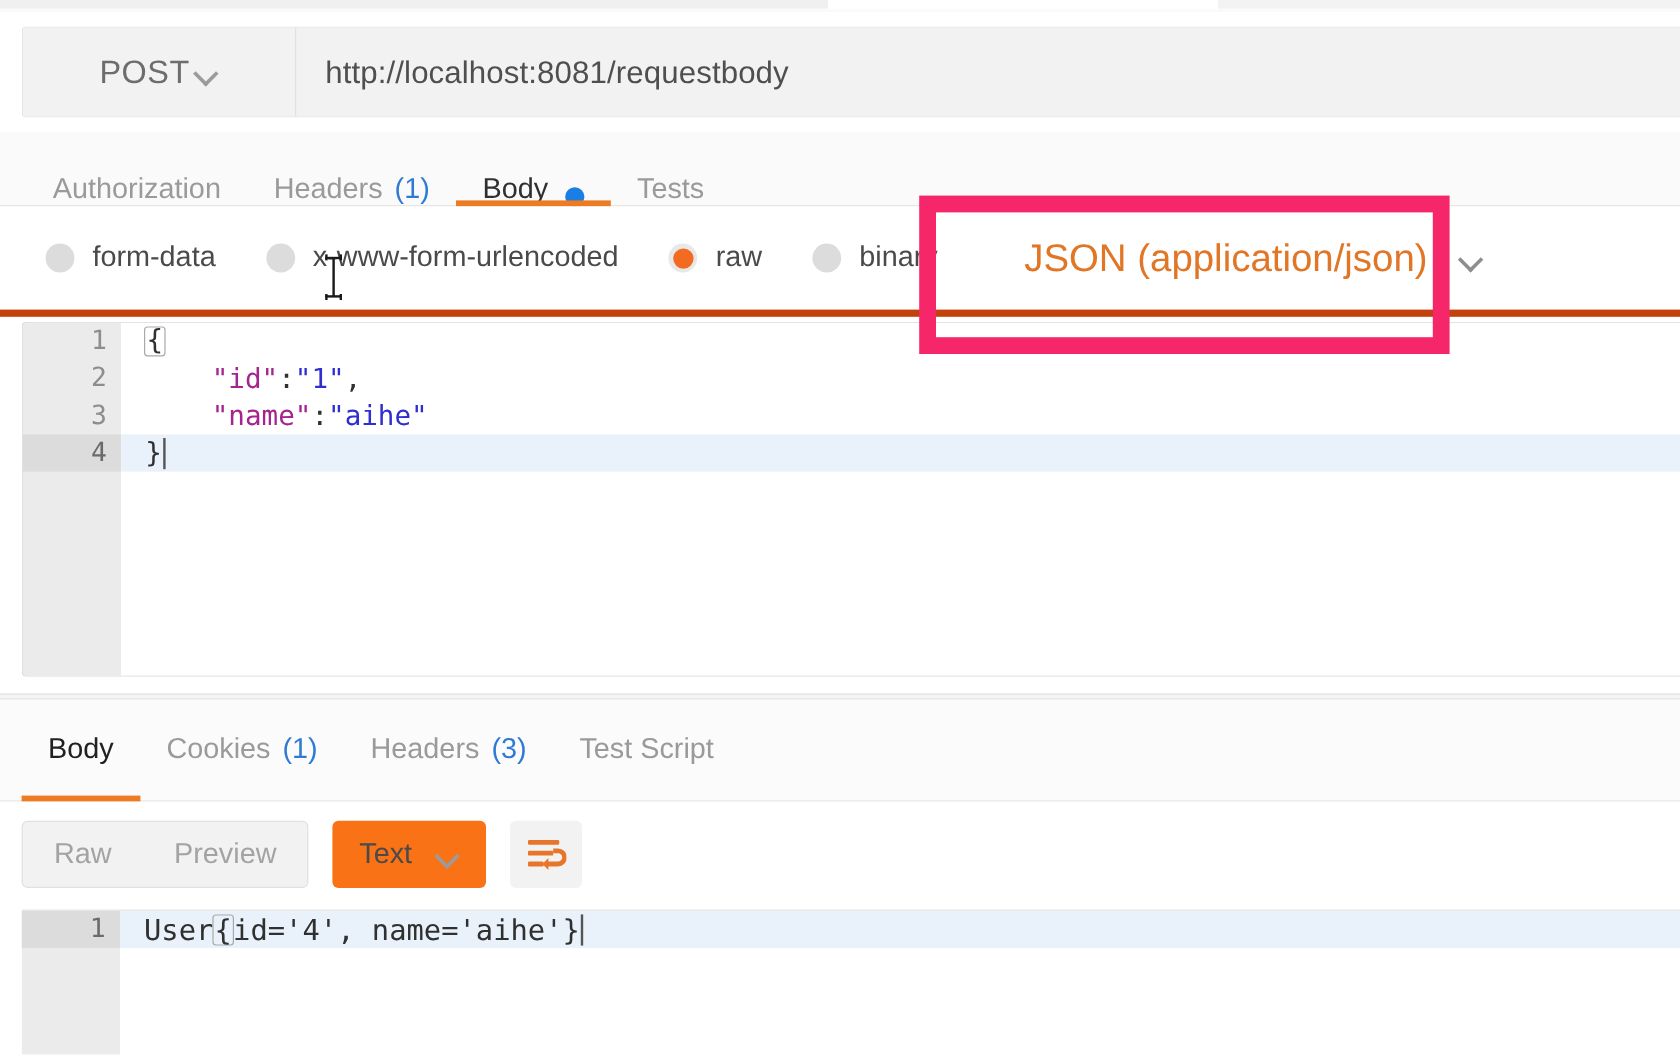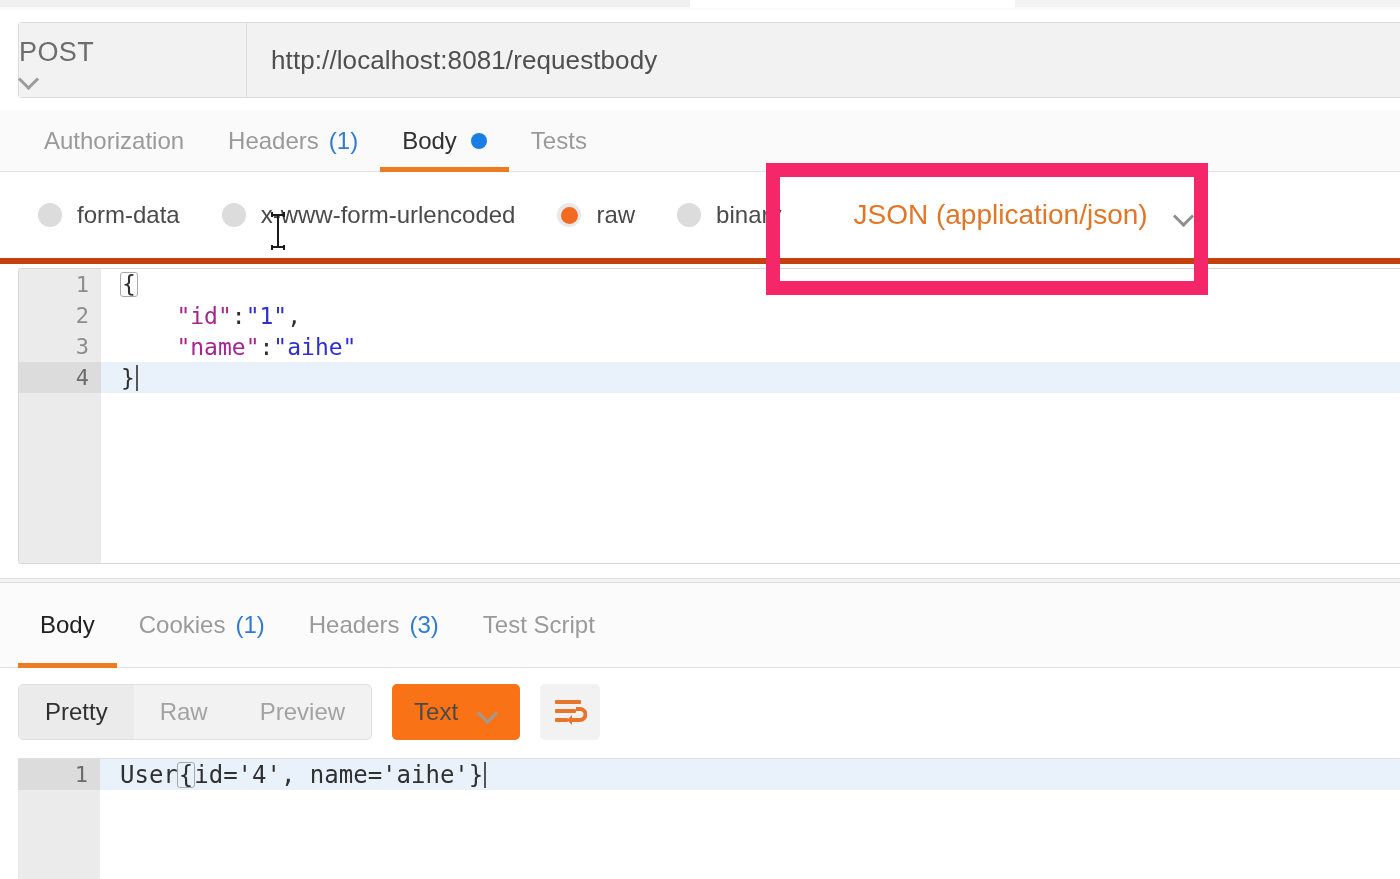--- a/index.html
+++ b/index.html
@@ -50,26 +50,26 @@
     background: #f2f2f2;
     border: 1px solid #dcdcdc;
     border-right: none;
     border-radius: 4px 0 0 4px;
     display: flex;
     align-items: stretch;
   }
   .method-select {
     width: 228px;
     display: flex;
+    align-items: center;
     justify-content: center;
     gap: 4px;
     border-right: 1px solid #dcdcdc;
     background: #f2f2f2;
     cursor: pointer;
-    flex-direction: column;
   }
   .method-label {
     font-size: 27px;
     color: #6d6d6d;
     letter-spacing: 0.4px;
   }
   .chev {
     width: 20px; height: 12px;
     position: relative;
   }
@@ -103,21 +103,21 @@
     background: #fafafa;
     border-bottom: 1px solid #e2e2e2;
     display: flex;
     align-items: center;
     padding-left: 22px;
   }
   .req-tab {
     position: relative;
     height: 62px;
     display: flex;
-    align-items: center;
+    align-items: flex-end;
     padding: 0 22px;
     font-size: 24px;
     color: #9a9a9a;
     cursor: pointer;
     white-space: nowrap;
   }
   .req-tab.active { color: #303030; }
   .req-tab .count { color: #2f7bd4; margin-left: 10px; }
   .req-tab .dot {
     width: 16px; height: 16px;
@@ -174,21 +174,21 @@
   }
   .content-type {
     display: flex;
     align-items: center;
     gap: 26px;
     margin-left: 30px;
     cursor: pointer;
     white-space: nowrap;
   }
   .content-type .ct-label {
-    font-size: 28px;
+    font-size: 32px;
     color: #e27627;
   }
   .content-type .chev::before {
     border-right-color: #8e8e8e;
     border-bottom-color: #8e8e8e;
   }
 
   
   .req-editor {
     position: absolute;
@@ -551,23 +551,20 @@
       <span>Headers</span>
       <span class="count">(3)</span>
     </div>
     <div class="resp-tab">
       <span>Test Script</span>
     </div>
   </div>
 
   <div class="resp-toolbar">
     <div class="seg-group">
-      <div class="seg-btn active">
-        <span>Pretty</span>
-      </div>
       <div class="seg-btn">
         <span>Raw</span>
       </div>
       <div class="seg-btn">
         <span>Preview</span>
       </div>
     </div>
     <div class="fmt-select">
       <span class="fmt-label">Text</span>
       <span class="chev"></span>

